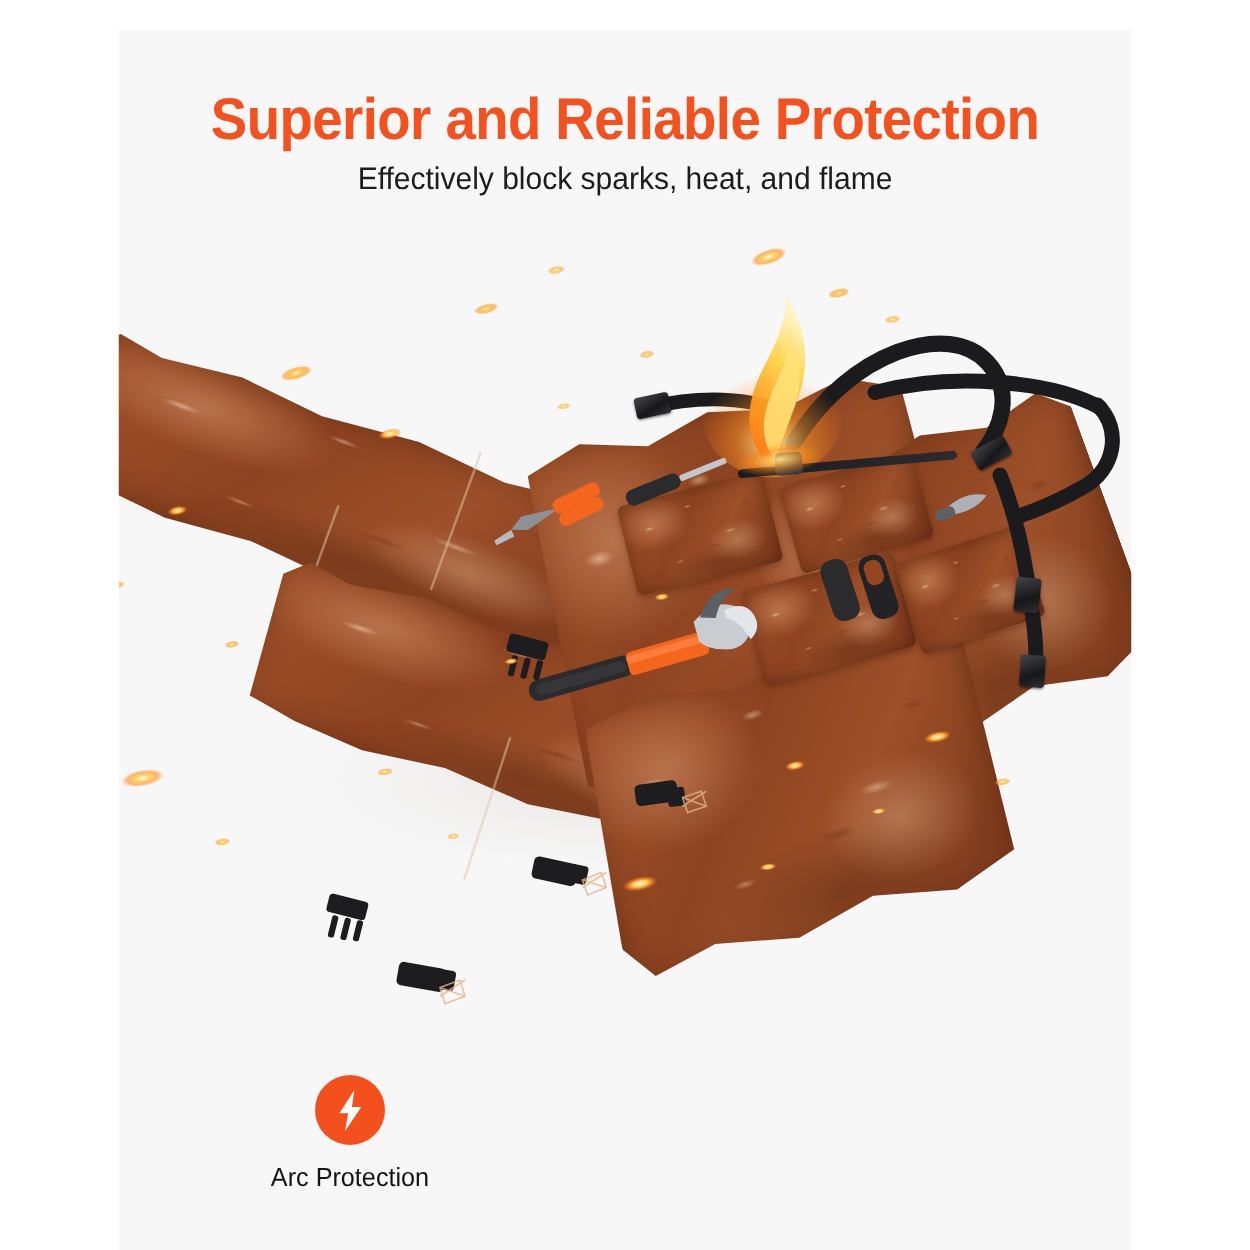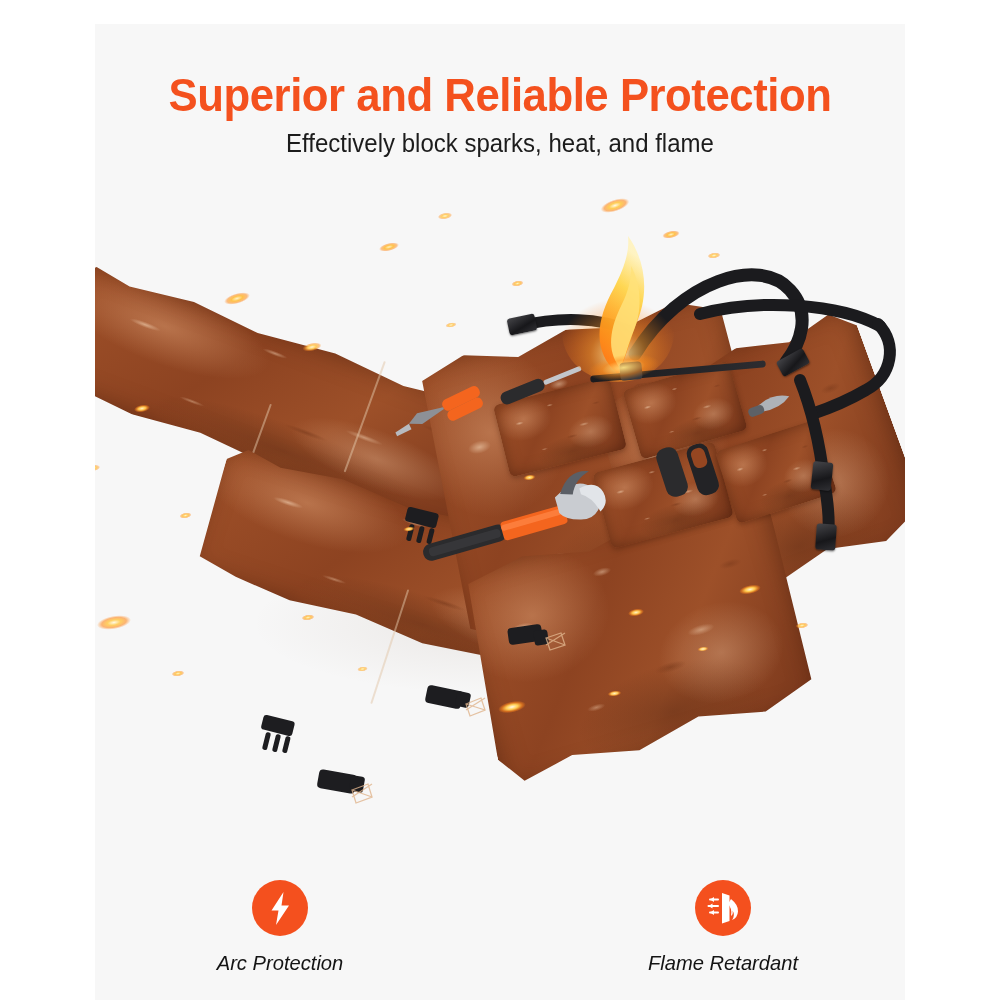--- a/index.html
+++ b/index.html
@@ -70,21 +70,21 @@
     pointer-events:none;
   }
   .seam{position:absolute;background:rgba(226,198,168,.5);height:1.5px;border-radius:2px;}
   .buckle{position:absolute;background:linear-gradient(160deg,#454549,#17171a 60%,#303034);border-radius:3px;box-shadow:0 1px 2px rgba(0,0,0,.5);}
 
   .spark{position:absolute;border-radius:50%;pointer-events:none;}
 
   .fcap{position:absolute;pointer-events:none;}
 
   
-  .features{position:absolute;left:0;top:856px;width:1000px;height:110px;font-style:italic;}
+  .features{position:absolute;left:0;top:836px;width:1000px;height:110px;}
   .feature{position:absolute;top:0;width:240px;text-align:center;}
   .badge{
     width:56px;height:56px;border-radius:50%;
     background:#f4501e;margin:0 auto;position:relative;
   }
   .badge svg{position:absolute;left:0;top:0;}
   .flabel{
     margin-top:14px;font-size:21px;line-height:26px;color:#141414;
     transform:scaleX(0.96);white-space:nowrap;
   }
@@ -290,36 +290,17 @@
     <div class="feature" style="left:160px;">
       <div class="badge">
         <svg width="56" height="56" viewBox="0 0 56 56" aria-hidden="true">
           <path d="M31.5,12 L19.5,30.5 L26.5,30.5 L24,45 L37,25.5 L29.5,25.5 Z" fill="#ffffff"></path>
         </svg>
       </div>
       <div class="flabel">Arc Protection</div>
     </div>
 
 
-    <div class="feature" style="left:603px;">
-      <div class="badge">
-        <svg width="56" height="56" viewBox="0 0 56 56" aria-hidden="true">
-          <path d="M27,13 L34.5,15.5 L34.5,41 L27,43.5 Z" fill="#ffffff"></path>
-          <path d="M36,19 q7.5,6 7,12.5 q-0.5,6.5 -6,8.5 q3.5,-5 0.5,-9.5 q1,4 -1.5,5.5 q1.5,-7.5 -3,-12 z" fill="#ffffff"></path>
-          <g stroke="#ffffff" stroke-width="2" stroke-linecap="round">
-            <path d="M23,19.5 L15,19.5"></path>
-                <path d="M23,26 L13.5,26"></path>
-                <path d="M23,32.5 L15,32.5"></path>
-          </g>
-          <g fill="#ffffff">
-            <path d="M15,19.5 l4,-2.6 v5.2 z"></path>
-                <path d="M13.5,26 l4,-2.6 v5.2 z"></path>
-                <path d="M15,32.5 l4,-2.6 v5.2 z"></path>
-          </g>
-        </svg>
-      </div>
-      <div class="flabel">Flame Retardant</div>
-    </div>
 
   </div>
 
 </div>
 </div>
 
 </body></html>

